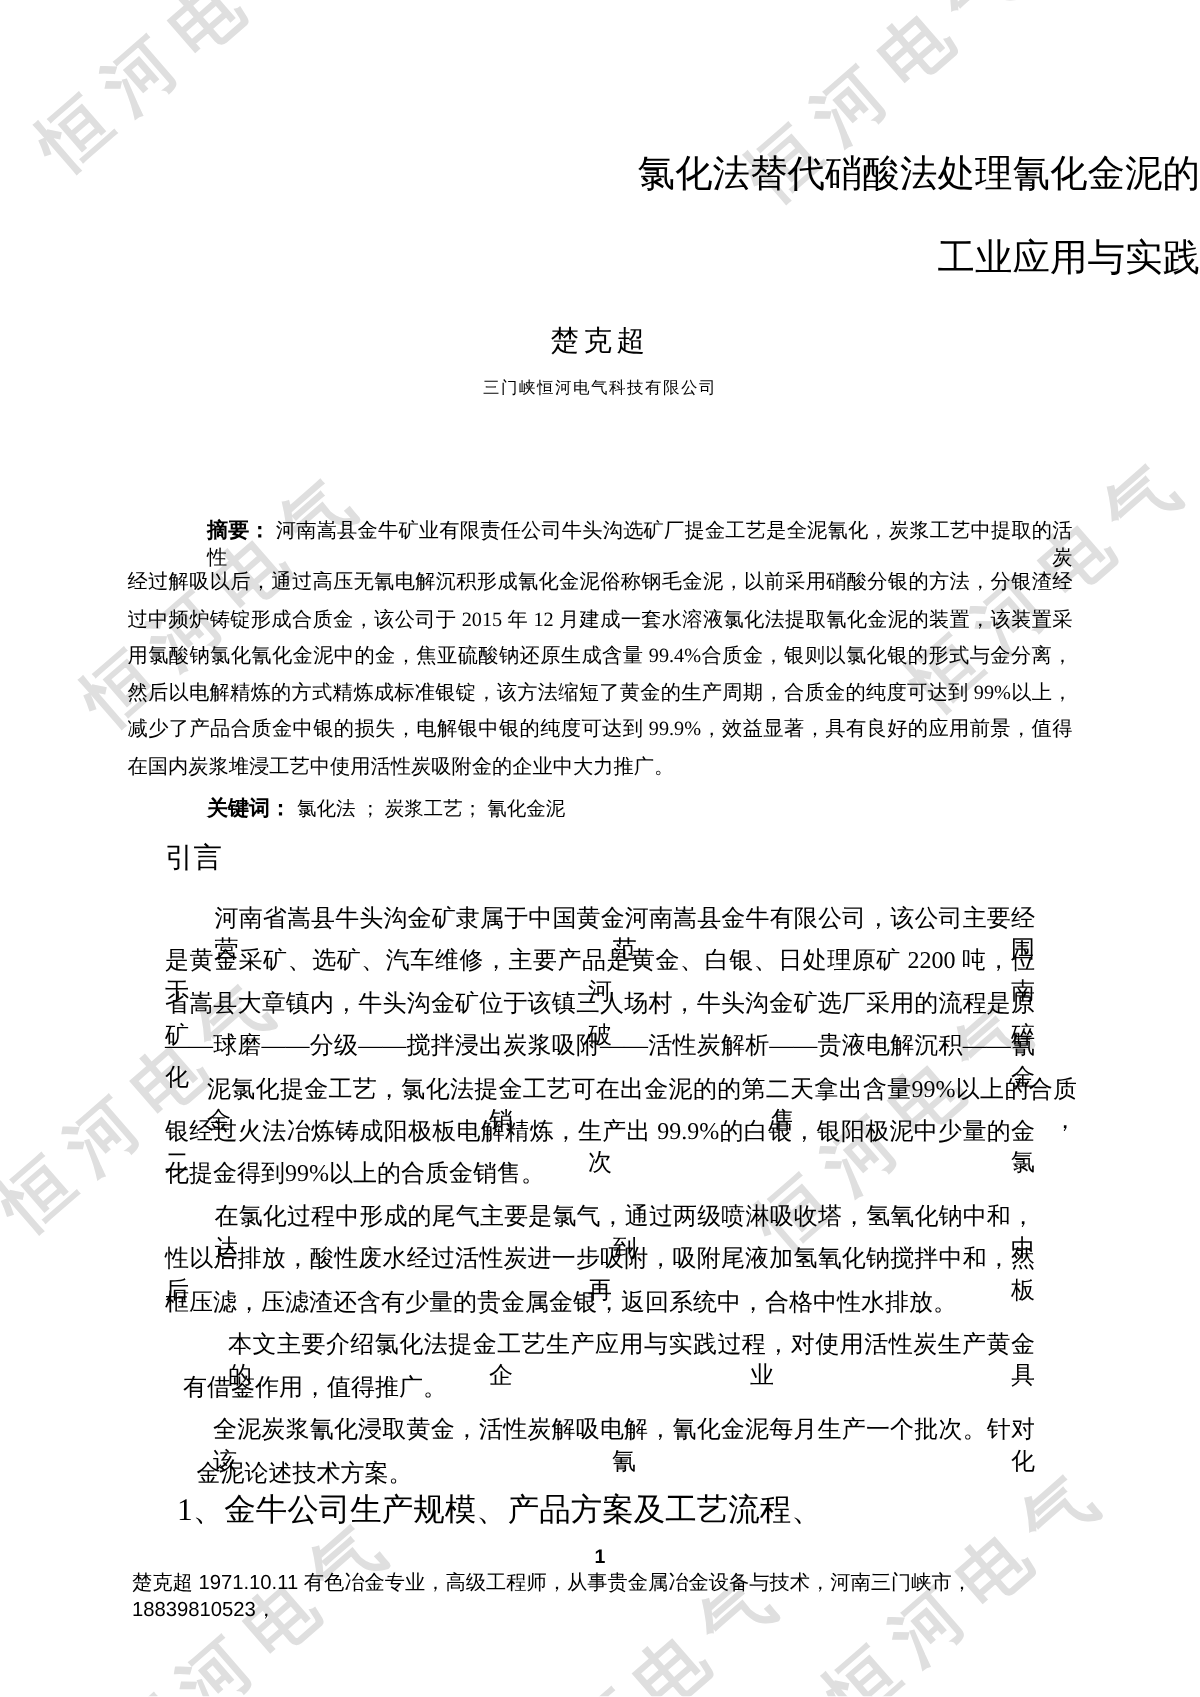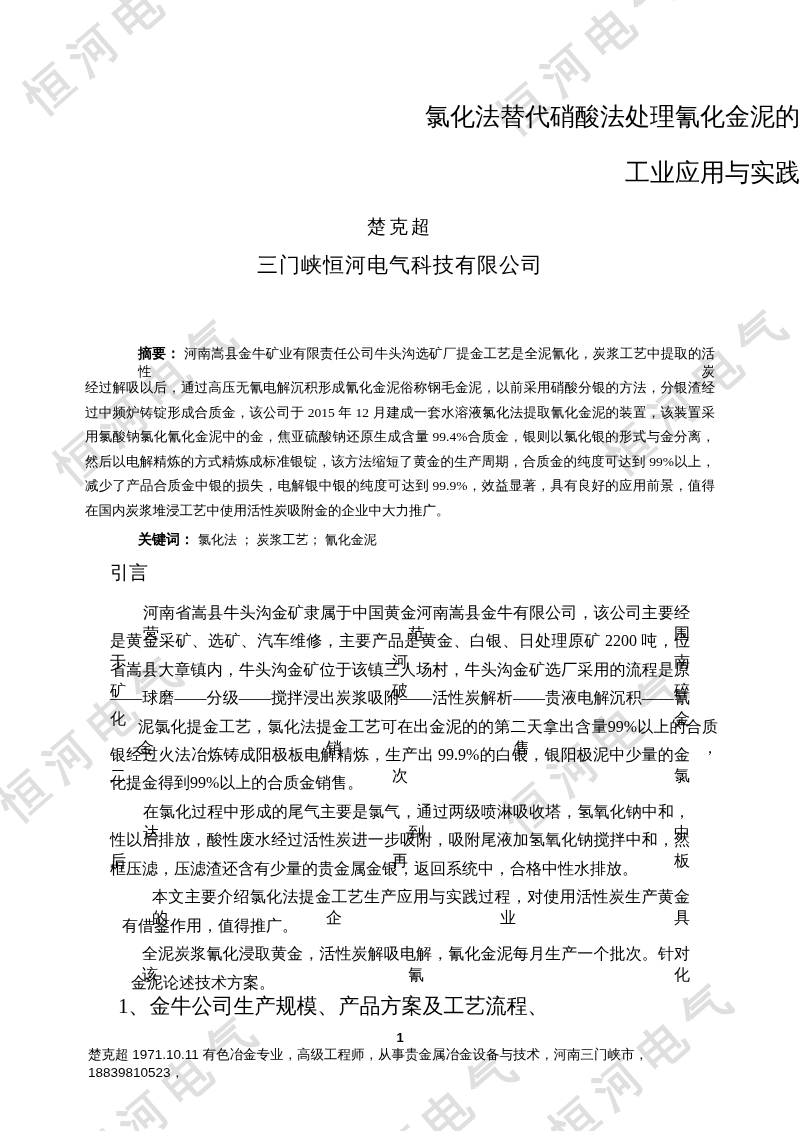--- a/index.html
+++ b/index.html
@@ -15,21 +15,21 @@
     font-family:"Liberation Sans", sans-serif; font-weight:bold;
     font-size:46px; letter-spacing:12px; color:#dfdfdf;
     transform:translate(-50%,-50%) rotate(-41deg);
     user-select:none;
   }
   .abs { position:absolute; }
   .jl { text-align:justify; text-align-last:justify; }
   .title-line { left:0; width:800px; text-align:right; font-weight:normal; font-size:25px; line-height:40px; }
   .byline { left:0; width:800px; text-align:center; }
   .author { font-size:19px; letter-spacing:3px; }
-  .company { font-size:21px; letter-spacing:1px; }
+  .company { font-size:11px; letter-spacing:1px; }
   .abstract-line { font-size:13.5px; line-height:18px; }
   .h-label { font-family:"Liberation Sans", sans-serif; font-weight:bold; font-size:14px; }
   .kw-value { font-size:13px; }
   .intro-heading { font-size:19px; line-height:24px; }
   .body-line { font-size:16px; line-height:21px; }
   .sec1-heading { font-size:21px; line-height:27px; }
   .pagenum { left:0; width:800px; text-align:center; font-family:"Liberation Sans", sans-serif; font-weight:bold; font-size:13px; }
   .footnote { font-family:"Liberation Sans", sans-serif; font-size:13.5px; }
 </style>
 </head>

